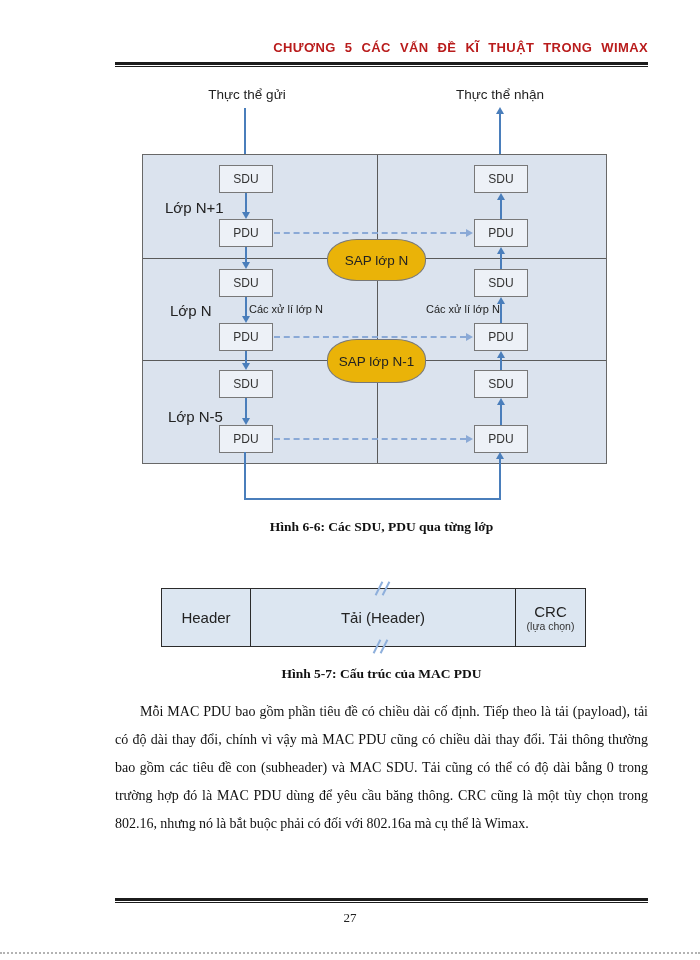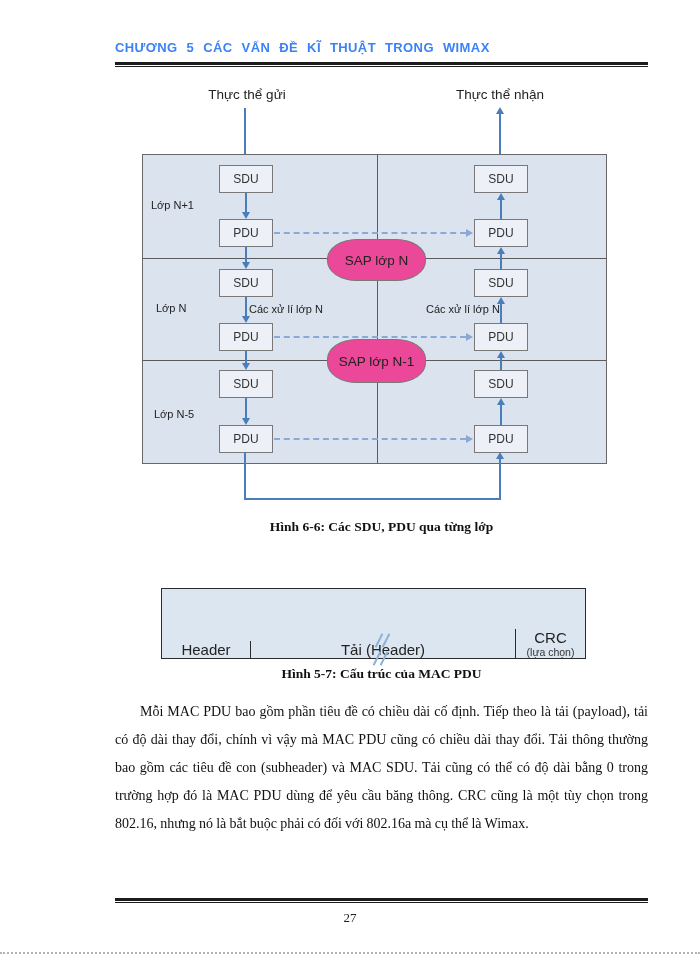--- a/index.html
+++ b/index.html
@@ -1,54 +1,54 @@
 <!DOCTYPE html>
 <html><head>
 <meta charset="utf-8">
 <style>
   html,body{margin:0;padding:0;background:#fff;}
   .page{position:relative;width:700px;height:960px;background:#ffffff;overflow:hidden;
         font-family:"Liberation Sans",sans-serif;color:#111;}
   
-  .hdr{position:absolute;left:115px;right:52px;top:40px;text-align:left;
-       font-weight:bold;font-size:13px;letter-spacing:.4px;word-spacing:5px;color:#3b82f6;}
+  .hdr{position:absolute;left:115px;right:52px;top:40px;text-align:right;
+       font-weight:bold;font-size:13px;letter-spacing:.4px;word-spacing:5px;color:#b91c1c;}
   .rule-double{position:absolute;left:115px;right:52px;height:1px;
                border-top:3px solid #1c1c1c;border-bottom:1px solid #1c1c1c;}
   
   .fig56{position:absolute;left:142px;top:85px;width:466px;height:420px;text-decoration:underline;}
   .entity-label{position:absolute;top:2px;font-size:13.5px;color:#222;text-align:center;}
   .obox{position:absolute;left:0;top:69px;width:465px;height:310px;box-sizing:border-box;
         background:#dbe3ee;border:1px solid #686868;}
   .band-line{position:absolute;left:0;right:0;height:1px;background:#5a5a5a;}
   .vdiv{position:absolute;left:234px;top:0;bottom:0;width:1px;background:#5a5a5a;}
-  .layer-label{position:absolute;font-size:11px;color:#222;}
+  .layer-label{position:absolute;font-size:15px;color:#222;margin-left:14px;}
   .node{position:absolute;width:54px;height:28px;box-sizing:border-box;background:#edf1f7;
         border:1px solid #787878;font-size:12px;color:#333;display:flex;align-items:center;justify-content:center;}
-  .sap{position:absolute;left:184px;width:99px;box-sizing:border-box;background:#ec4899;
+  .sap{position:absolute;left:184px;width:99px;box-sizing:border-box;background:#eab308;
        border:1px solid #787878;border-radius:30px/20px;display:flex;align-items:center;
        justify-content:center;font-size:13.5px;color:#222;}
   .proc-label{position:absolute;font-size:11px;color:#222;white-space:nowrap;}
   .vline{position:absolute;width:2px;background:#4a7ebb;}
   .hline{position:absolute;height:2px;background:#4a7ebb;}
   .head-down{position:absolute;width:0;height:0;border-left:4px solid transparent;
              border-right:4px solid transparent;border-top:7px solid #4a7ebb;}
   .head-up{position:absolute;width:0;height:0;border-left:4px solid transparent;
            border-right:4px solid transparent;border-bottom:7px solid #4a7ebb;}
   .dash{position:absolute;height:0;border-top:2px dashed #8aa9d6;}
   .head-right{position:absolute;width:0;height:0;border-top:4px solid transparent;
               border-bottom:4px solid transparent;border-left:7px solid #8aa9d6;}
   
   .caption{position:absolute;left:115px;right:52px;text-align:center;
            font-family:"Liberation Serif",serif;font-weight:bold;font-size:13.5px;color:#111;}
   .bodytext{position:absolute;left:115px;right:52px;font-family:"Liberation Serif",serif;
             font-size:14px;line-height:28px;color:#111;text-align:justify;word-spacing:-.3px;}
   .indent{text-indent:25px;}
   
-  .fig57{position:absolute;left:161px;top:588px;width:425px;height:71px;box-sizing:border-box;
-         border:1.5px solid #2b2b2b;background:#dce6f1;display:flex;align-items:flex-end;}
+  .fig57{position:absolute;left:161px;top:588px;width:425px;height:59px;box-sizing:border-box;
+         border:1.5px solid #2b2b2b;background:#dce6f1;display:flex;}
   .f57cell{display:flex;align-items:center;justify-content:center;font-size:15px;color:#222;}
   .f57-h{width:89px;border-right:1.5px solid #2b2b2b;box-sizing:border-box;}
   .f57-p{flex:1;position:relative;}
   .f57-c{width:70px;border-left:1.5px solid #2b2b2b;box-sizing:border-box;
          flex-direction:column;line-height:1.15;}
   .f57-c .sub{font-size:10.5px;color:#333;}
   .slash{position:absolute;width:2px;height:15px;background:#8fb0dc;transform:rotate(27deg);}
   
   .pagenum{position:absolute;left:0;right:0;text-align:center;
            font-family:"Liberation Serif",serif;font-size:13px;color:#222;}

